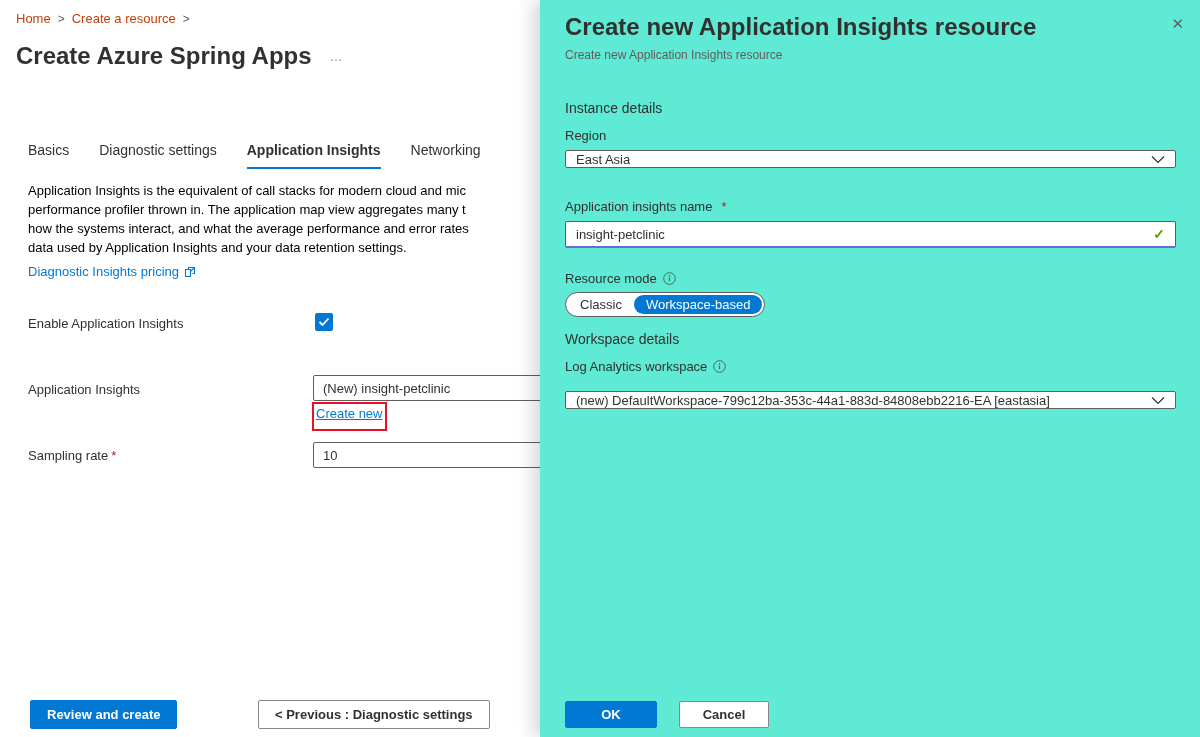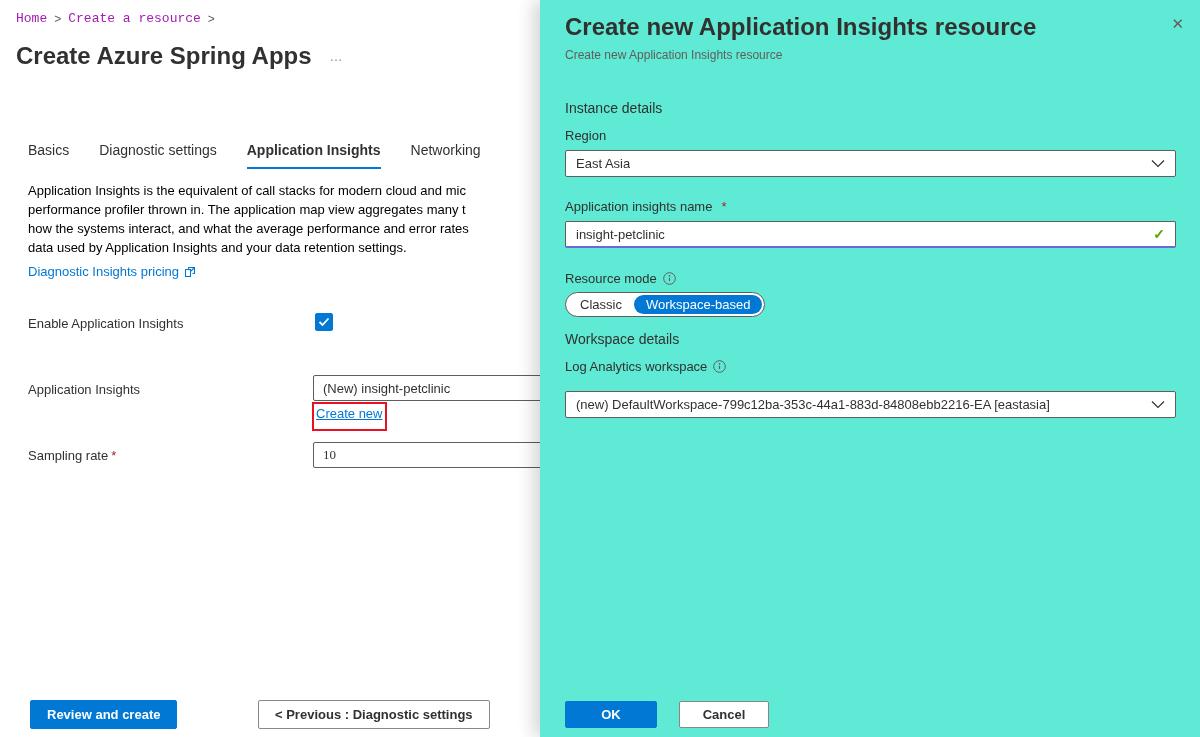--- a/index.html
+++ b/index.html
@@ -3,21 +3,21 @@
 <meta charset="utf-8">
 <style>
   * { margin:0; padding:0; box-sizing:border-box; }
   html,body { width:1200px; height:737px; background:#fff; }
   body { font-family:"Liberation Sans", sans-serif; color:#323130; }
 
   .screen { position:relative; width:1200px; height:737px; background:#fff; overflow:hidden; }
 
   
   .breadcrumb { position:absolute; top:11px; left:16px; font-size:13px; display:flex; align-items:center; }
-  .breadcrumb a { color:#a21caf; text-decoration:none; cursor:pointer;font-family:Liberation Mono, monospace; }
+  .breadcrumb a { color:#c2410c; text-decoration:none; cursor:pointer; }
   .breadcrumb .sep { color:#605e5c; margin:0 7px; font-size:12px; }
 
   .page-title { position:absolute; top:42px; left:16px; font-size:24px; font-weight:700; color:#323130; display:flex; align-items:center; }
   .title-dots { font-size:13px; font-weight:400; color:#8a8886; margin-left:18px; letter-spacing:2px; }
 
   .tabs { position:absolute; top:142px; left:28px; display:flex; gap:30px; font-size:14px; }
   .tab { padding-bottom:9px; cursor:pointer; color:#323130; white-space:nowrap; }
   .tab.active { font-weight:700; border-bottom:2px solid #0078d4; }
 
   .desc { position:absolute; top:181px; left:28px; font-size:13px; line-height:19px; color:#000000; white-space:nowrap; }
@@ -43,21 +43,21 @@
 
   
   .panel { position:absolute; top:0; left:540px; width:660px; height:737px; background:#5eead4; box-shadow:-7px 0 16px rgba(0,0,0,0.16); z-index:10; }
   .panel-title { position:absolute; top:13px; left:25px; font-size:24px; font-weight:700; color:#323130; white-space:nowrap; }
   .panel-close { position:absolute; top:16px; right:16px; font-size:15px; color:#605e5c; cursor:pointer; line-height:1; }
   .panel-subtitle { position:absolute; top:48px; left:25px; font-size:12px; color:#605e5c; }
 
   .section-header { position:absolute; left:25px; font-size:14px; font-weight:400; color:#323130; }
   .p-label { position:absolute; left:25px; font-size:13px; color:#323130; display:flex; align-items:center; gap:6px; white-space:nowrap; }
 
-  .p-select { position:absolute; left:25px; width:611px; height:27px; border:1px solid #605e5c; border-radius:2px; background:#fff; display:flex; align-items:center; justify-content:space-between; padding:7px 10px; font-size:13px; color:#323130; cursor:pointer; }
+  .p-select { position:absolute; left:25px; width:611px; height:18px; border:1px solid #605e5c; border-radius:2px; background:#fff; display:flex; align-items:center; justify-content:space-between; padding:7px 10px; font-size:13px; color:#323130; cursor:pointer; }
   .p-select .val { overflow:hidden; text-overflow:ellipsis; white-space:nowrap; }
 
   .p-input-wrap { position:absolute; left:25px; width:611px; height:27px; border:1px solid #605e5c; border-bottom:2px solid #6b69d6; border-radius:2px; background:#fff; display:flex; align-items:center; padding:0 10px; }
   .p-input-wrap input { flex:1; border:none; outline:none; font-size:13px; color:#323130; font-family:"Liberation Sans", sans-serif; background:transparent; }
   .valid-check { color:#57a300; font-size:14px; font-weight:700; margin-left:8px; }
 
   .toggle { position:absolute; top:292px; left:25px; display:inline-flex; align-items:center; border:1px solid #605e5c; border-radius:14px; height:25px; padding:0 2px; background:#fff; }
   .toggle .opt { font-size:13px; padding:2px 12px; border-radius:12px; cursor:pointer; color:#323130; white-space:nowrap; }
   .toggle .opt.selected { background:#0078d4; color:#fff; font-weight:400; }
 
@@ -120,21 +120,21 @@
   <div class="field-box" style="top:375px; left:313px; width:252px;">
     <span>(New) insight-petclinic</span>
   </div>
   <div class="create-new-wrap">
     <a>Create new</a>
   </div>
 
   <div class="field-label" style="top:448px;">
     <span>Sampling rate</span><span class="req-star">*</span>
   </div>
-  <input class="field-box" style="top: 442px; left: 313px; width: 252px; font-family: Liberation Serif, serif;" value="10">
+  <input class="field-box" style="top: 442px; left: 313px; width: 252px;" value="10">
 
   <div class="btn btn-primary footer-left">Review and create</div>
   <div class="btn btn-secondary btn-prev">&lt; Previous : Diagnostic settings</div>
 
   <div class="panel">
 
     <div class="panel-title">Create new Application Insights resource</div>
     <div class="panel-close">✕</div>
     <div class="panel-subtitle">Create new Application Insights resource</div>
 

